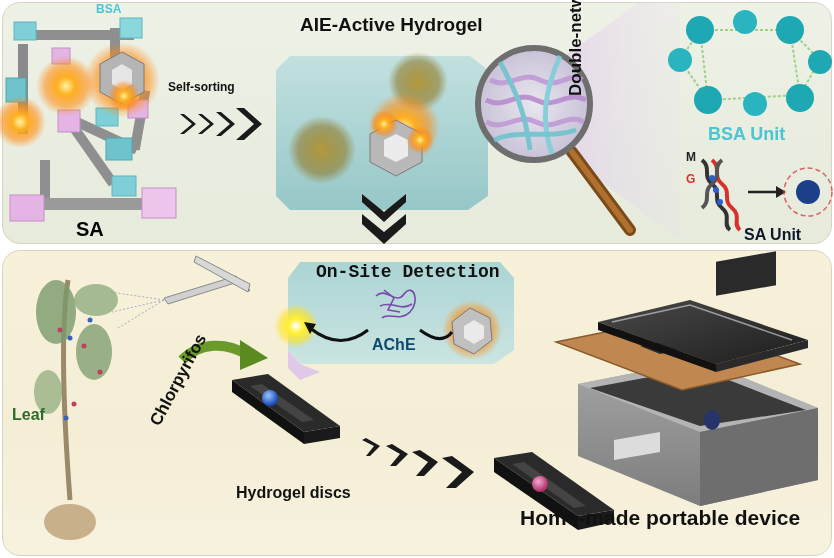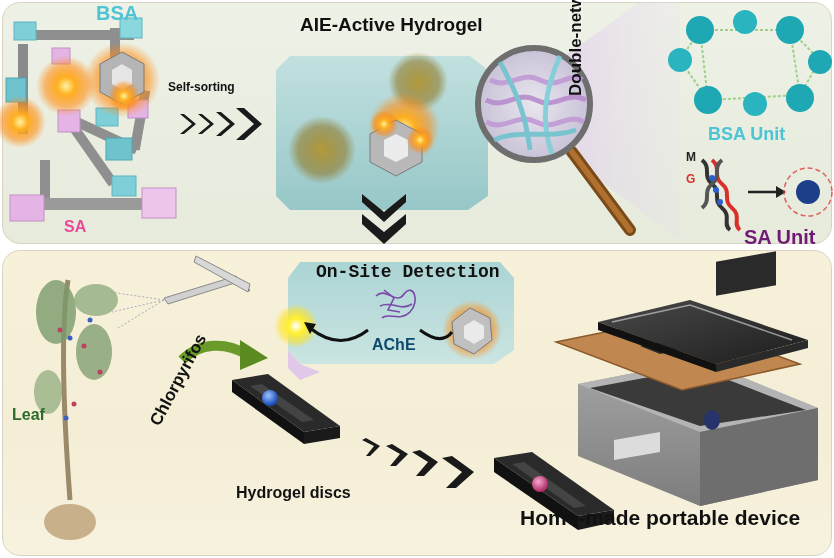--- a/index.html
+++ b/index.html
@@ -262,27 +262,27 @@
     <polygon points="556,342 674,318 800,364 682,390" fill="#c08850" stroke="#8a5a2a" stroke-width="1.5"></polygon>
     <polygon points="640,346 670,340 690,348 660,354" fill="#2a2a2a"></polygon>
 
     <polygon points="598,322 690,300 808,340 716,364" fill="url(#phoneGrad)"></polygon>
     <polygon points="598,322 716,364 716,372 598,330" fill="#111"></polygon>
     <polygon points="716,364 808,340 808,348 716,372" fill="#2a2a2a"></polygon>
     <polyline points="612,322 690,305 792,340" stroke="#ffffff" stroke-width="1.5" fill="none" opacity="0.5"></polyline>
   </g>
 </svg>
 
-<div class="lbl" style="left:96px; top:2px; font-size:20px; color:#4cc4d4;">BSA</div>
-<div class="lbl" style="left:64px; top:218px; font-size:16px; color:#ec4899;">SA</div>
+<div class="lbl" style="left:96px; top:2px; font-size:12px; color:#4cc4d4;">BSA</div>
+<div class="lbl" style="left:76px; top:218px; font-size:20px; color:#000000;">SA</div>
 <div class="lbl" style="left:168px; top:80px; font-size:12px; color:#111;">Self-sorting</div>
 <div class="lbl" style="left:300px; top:14px; font-size:19px; color:#111;">AIE-Active Hydrogel</div>
 <div class="lbl" style="left:566px; top:96px; font-size:17px; color:#111; transform:rotate(-90deg); transform-origin:left top;">Double-network</div>
 <div class="lbl" style="left:708px; top:124px; font-size:18px; color:#4cc4d4;">BSA Unit</div>
-<div class="lbl" style="left:744px; top:226px; font-size:20px; color:#701a75;">SA Unit</div>
+<div class="lbl" style="left:744px; top:226px; font-size:16px; color:#0f172a;">SA Unit</div>
 <div class="lbl" style="left:686px; top:150px; font-size:12px; color:#222;">M</div>
 <div class="lbl" style="left:686px; top:172px; font-size:12px; color:#d9302c;">G</div>
 <div class="lbl" style="left:840px; top:185px; font-size:16px; color:#ffffff;text-align:right;">Ca²⁺</div>
 
 <div class="lbl" style="left:316px; top:262px; font-size:18px; color:#111;font-family:Liberation Mono, monospace;">On-Site Detection</div>
 <div class="lbl" style="left:372px; top:336px; font-size:16px; color:#0c4a6e;">AChE</div>
 <div class="lbl" style="left:12px; top:386px; font-size:16px; color:#2c6b2c;margin-top:20px;">Leaf</div>
 <div class="lbl" style="left:146px; top:420px; font-size:17px; color:#111; transform:rotate(-62deg); transform-origin:left top;">Chlorpyrifos</div>
 <div class="lbl" style="left:236px; top:484px; font-size:16px; color:#111;">Hydrogel discs</div>
 <div class="lbl" style="left:520px; top:506px; font-size:21px; color:#111;">Home-made portable device</div>

